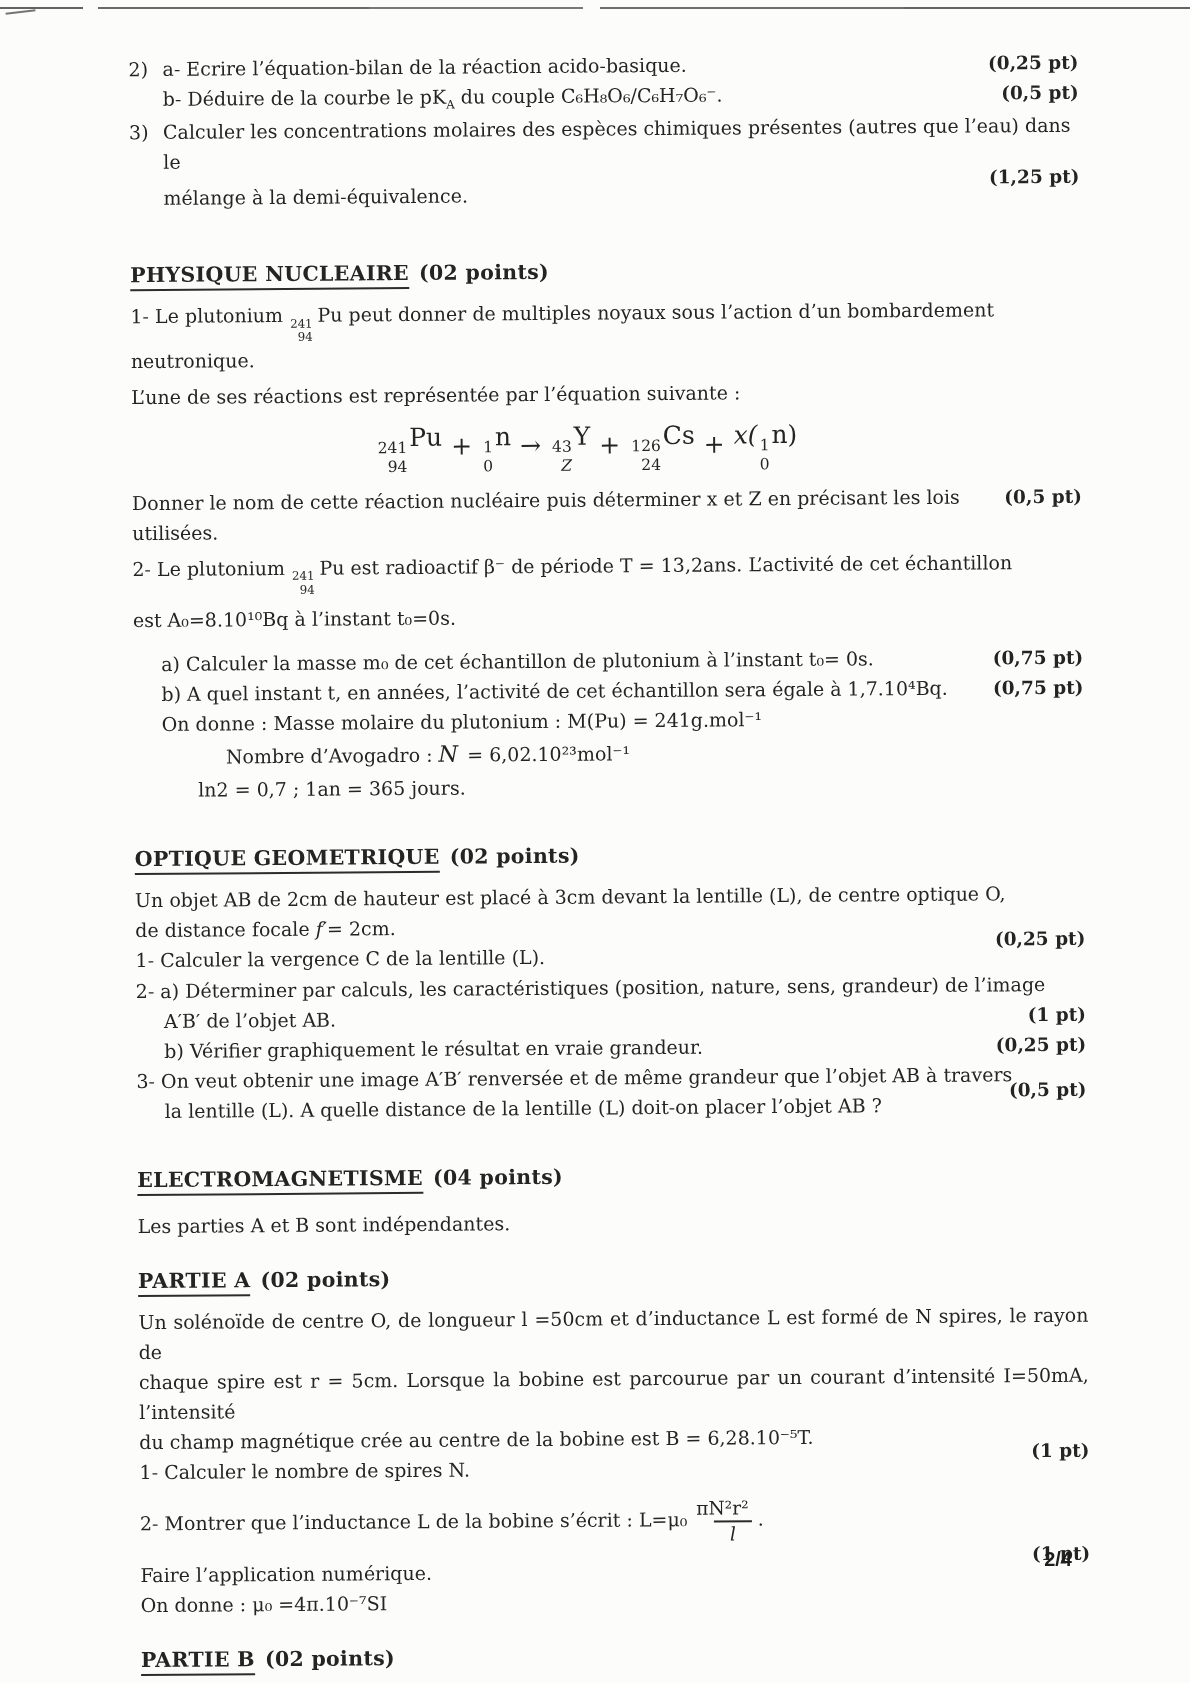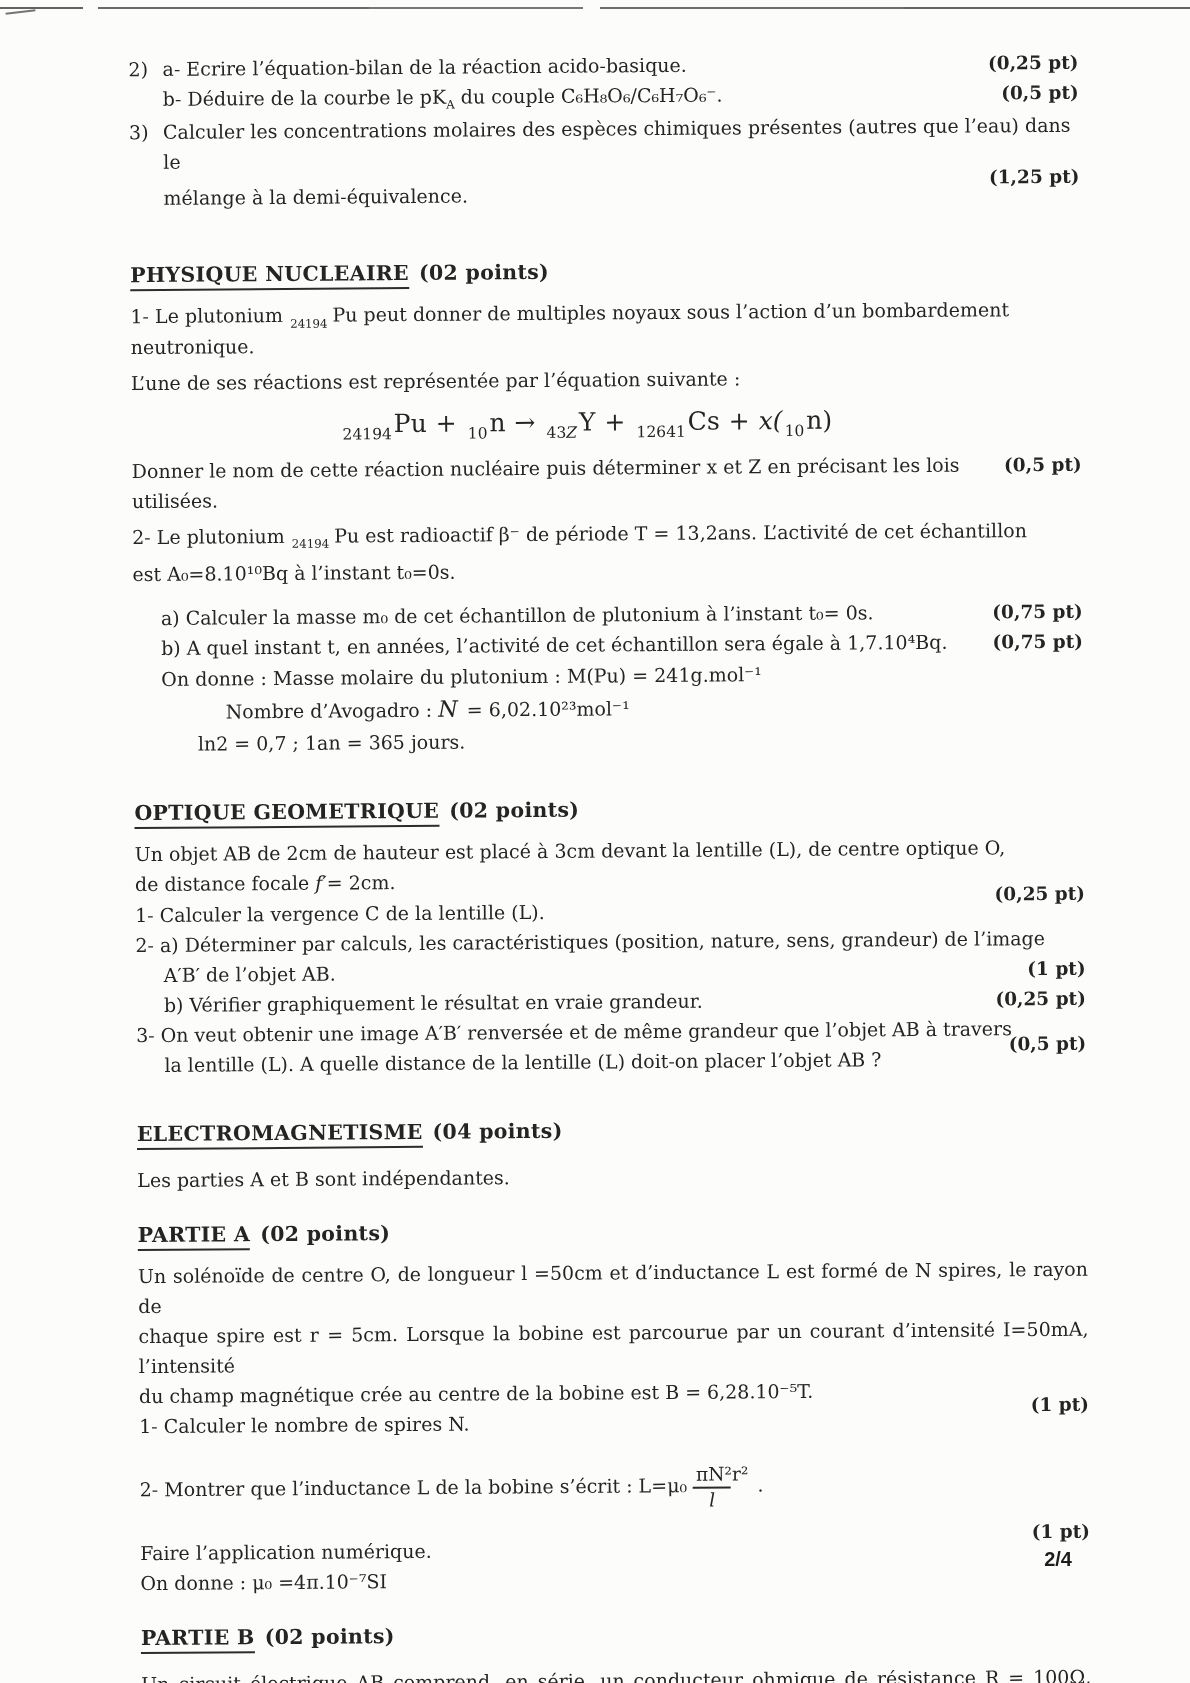--- a/index.html
+++ b/index.html
@@ -31,32 +31,32 @@
   .pts{margin-left:auto;padding-left:18px;font-weight:700;white-space:nowrap;font-size:18.5px;}
   .pts.raise{transform:translateY(-15px);}
   .qnum{flex:none;width:34px;}
   .heading{margin:0;font-size:20.5px;font-weight:700;letter-spacing:.3px;}
   .heading .hl{border-bottom:2.5px solid #2c2c2c;padding-bottom:2px;}
   .heading .hp{margin-left:10px;}
   .indent1{padding-left:28px;}
   .indent2{padding-left:64px;}
   .indent3{padding-left:92px;}
   .stk{
-    display:inline-flex;flex-direction:row;align-items:flex-start;
+    display:inline-flex;flex-direction:column;align-items:flex-end;
     font-size:.62em;line-height:1.18;vertical-align:-0.45em;margin:0 5px 0 7px;
   }
   .eq1{
     display:flex;justify-content:center;align-items:center;gap:9px;
     font-size:25px;margin:8px 40px 10px 0;
   }
   .eq1 .stk{margin:0 2px;}
   sub{font-size:.62em;}
   .frac{
-    display:inline-flex;flex-direction:column;align-items:flex-start;
-    vertical-align:middle;line-height:1.25;margin:16px 6px;font-size:.98em;
+    display:inline-flex;flex-direction:column;align-items:flex-end;
+    vertical-align:middle;line-height:1.25;margin:4px 6px;font-size:.98em;
   }
   .frac .fden{border-top:2px solid #2a2a2a;padding:0 16px;font-style:italic;}
   .frac .fnum{padding:0 3px;}
   .udl{text-decoration-thickness:2px;text-underline-offset:3px;}
   .it{font-style:italic;}
   .scriptN{font-style:italic;font-size:1.18em;letter-spacing:1px;padding-right:2px;}
   .just{display:block;text-align:justify;text-align-last:justify;}
   .pagenum{
     position:absolute;top:1548px;right:118px;
     font-family:"Liberation Sans",sans-serif;font-weight:700;font-size:20px;color:#1d1d1d;
@@ -123,21 +123,21 @@
             <span>0</span>
           </span><span>n</span></span>
       <span>→</span>
       <span><span class="stk">
             <span>43</span>
             <span class="it">Z</span>
           </span><span>Y</span></span>
       <span>+</span>
       <span><span class="stk">
             <span>126</span>
-            <span>41</span>
+            <span>24</span>
           </span><span>Cs</span></span>
       <span>+</span>
       <span><span class="it">x(</span><span class="stk">
             <span>1</span>
             <span>0</span>
           </span><span>n)</span></span>
     </div>
 
     <div class="row">
       <span class="txt">Donner le nom de cette réaction nucléaire puis déterminer x et Z en précisant les lois utilisées.</span>

